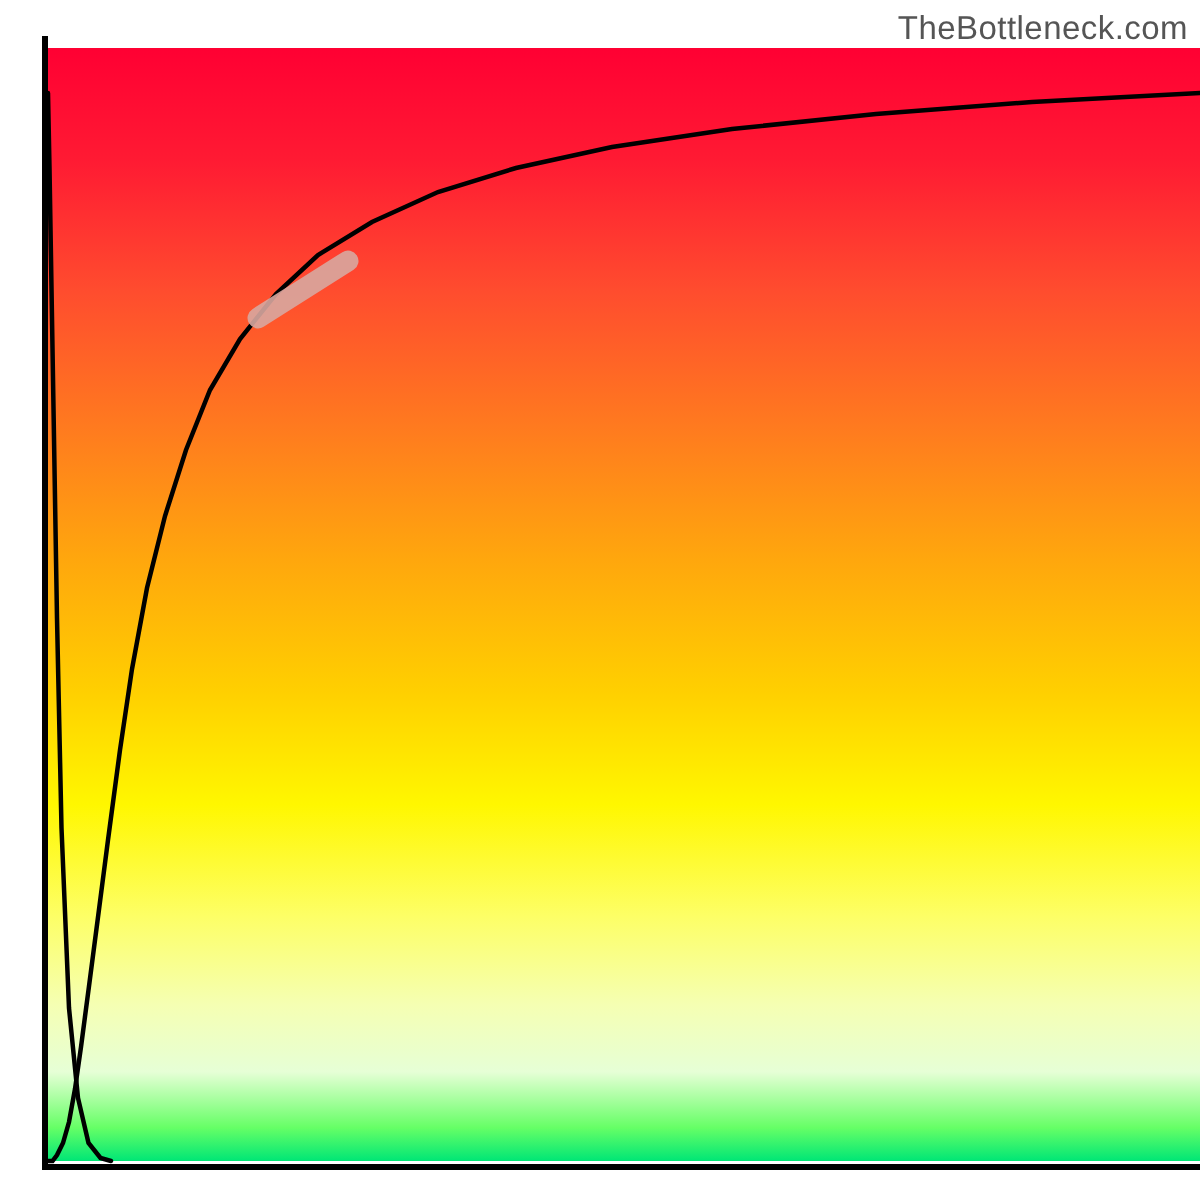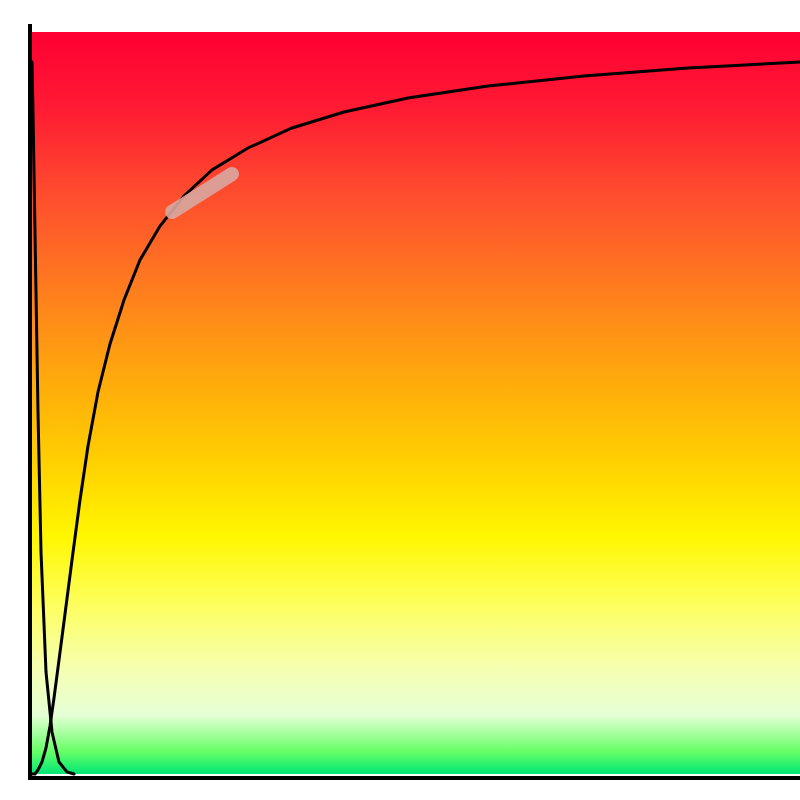--- a/index.html
+++ b/index.html
@@ -77,13 +77,14 @@
     <g id="chart-group" transform="translate(32,32)">
 
       <path id="series-initial-drop" fill="none" stroke="#000" stroke-width="3" stroke-linecap="round" d="M0 30 L1 80 L3 200 L6 380 L9 520 L14 640 L20 700 L27 730 L35 740 L42 742"></path>
 
       <path id="series-main-curve" fill="none" stroke="#000" stroke-width="3" stroke-linecap="round" d="M0 742 L3 742 L6 738 L10 730 L14 716 L18 694 L22 666 L27 628 L33 582 L40 528 L48 468 L56 414 L66 360 L78 312 L92 268 L108 228 L128 194 L152 164 L180 138 L216 116 L260 96 L312 80 L376 66 L456 54 L552 44 L656 36 L768 30"></path>
 
       <path id="highlight-segment" fill="none" stroke="#d8a7a0" stroke-width="14" stroke-linecap="round" opacity="0.9" d="M140 180 L200 142"></path>
     </g>
   </svg>
 
+  <div class="watermark">TheBottleneck.com</div>
 </div>
 
 </body></html>

